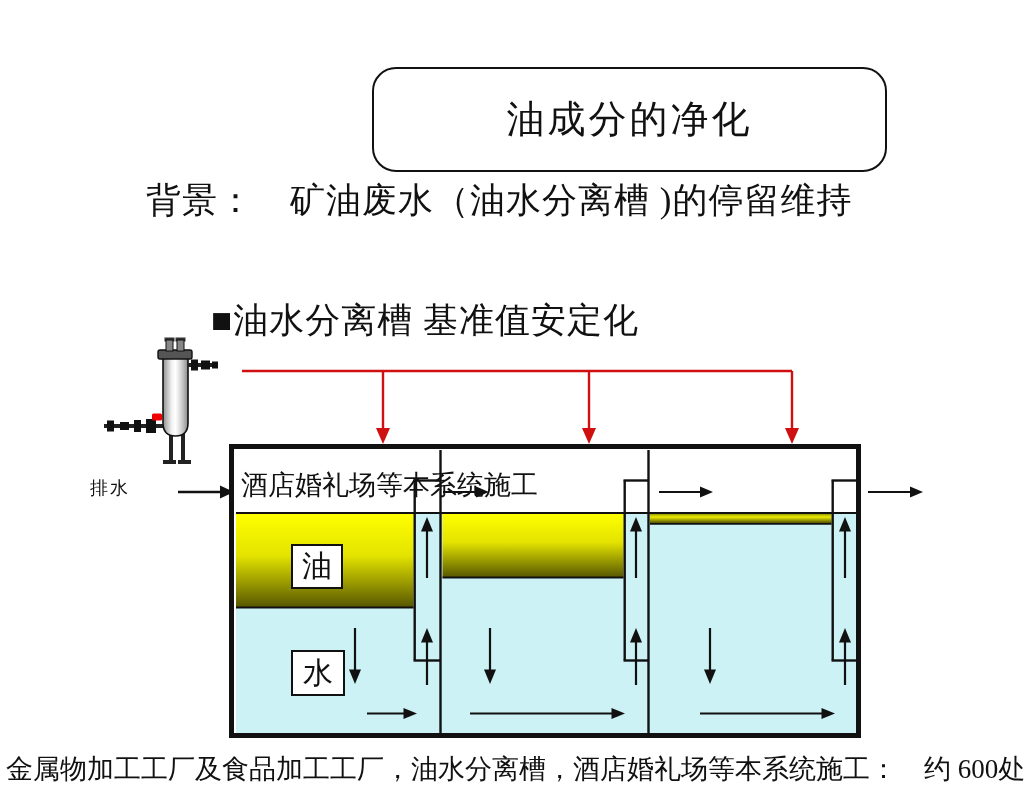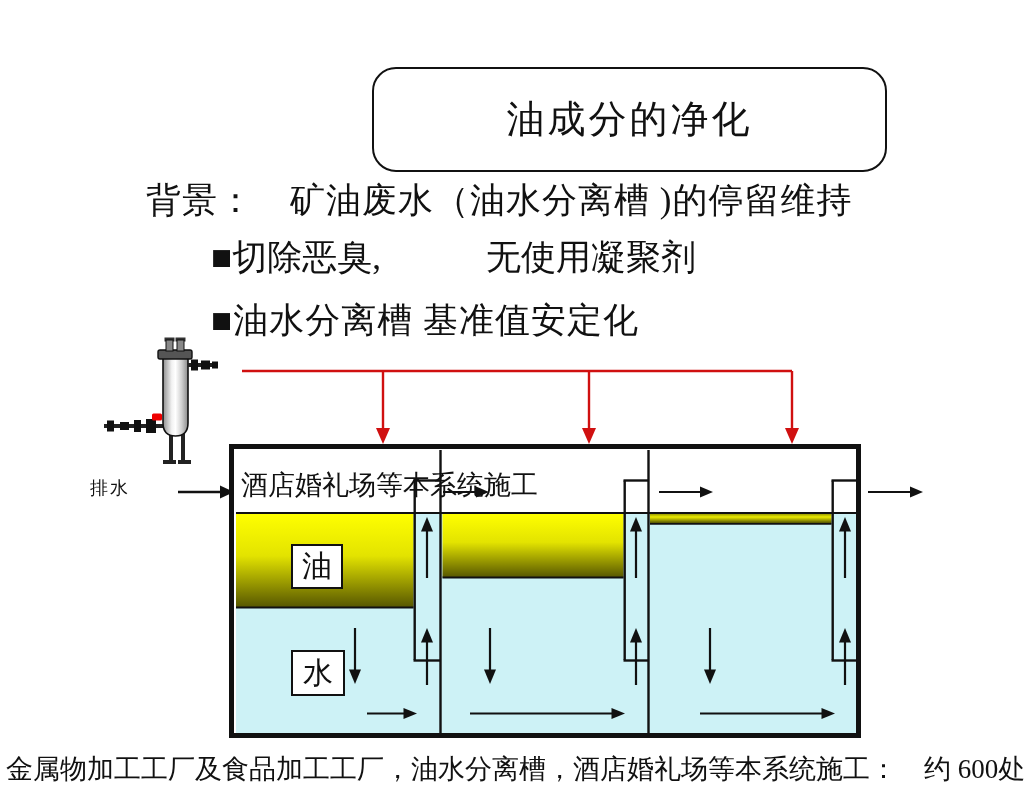--- a/index.html
+++ b/index.html
@@ -34,21 +34,20 @@
 </head>
 <body>
 
 <div class="slide">
 
   <div class="title-box">
     <span class="title-text">油成分的净化</span>
   </div>
 
   <div class="bg-line bg-line1">背景：　矿油废水（油水分离槽 )的停留维持</div>
-  <div class="bg-line bg-line2">■切除恶臭,　　　无使用凝聚剂</div>
   <div class="bg-line bg-line3">■油水分离槽 基准值安定化</div>
 
   <svg class="diagram-svg" viewBox="0 330 1030 430" xmlns="http://www.w3.org/2000/svg">
     <defs>
       <linearGradient id="cyl" x1="0" y1="0" x2="1" y2="0">
         <stop offset="0" stop-color="#8f8f8f"></stop>
         <stop offset="0.35" stop-color="#f2f2f2"></stop>
         <stop offset="0.5" stop-color="#ffffff"></stop>
         <stop offset="0.75" stop-color="#cfcfcf"></stop>
         <stop offset="1" stop-color="#8a8a8a"></stop>

